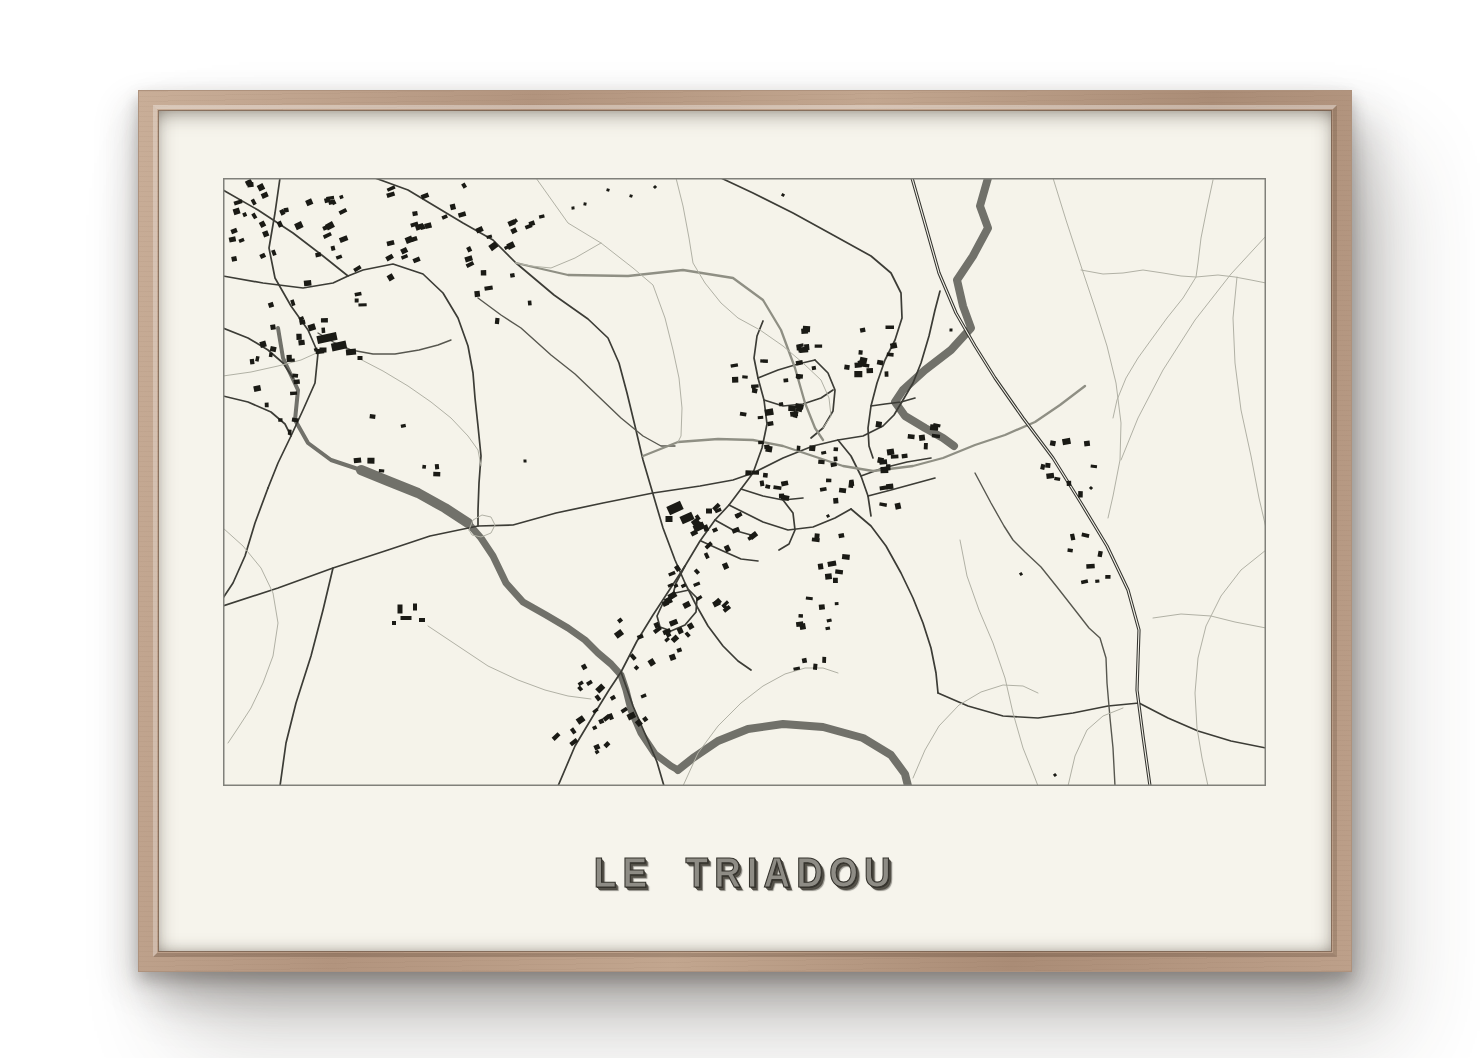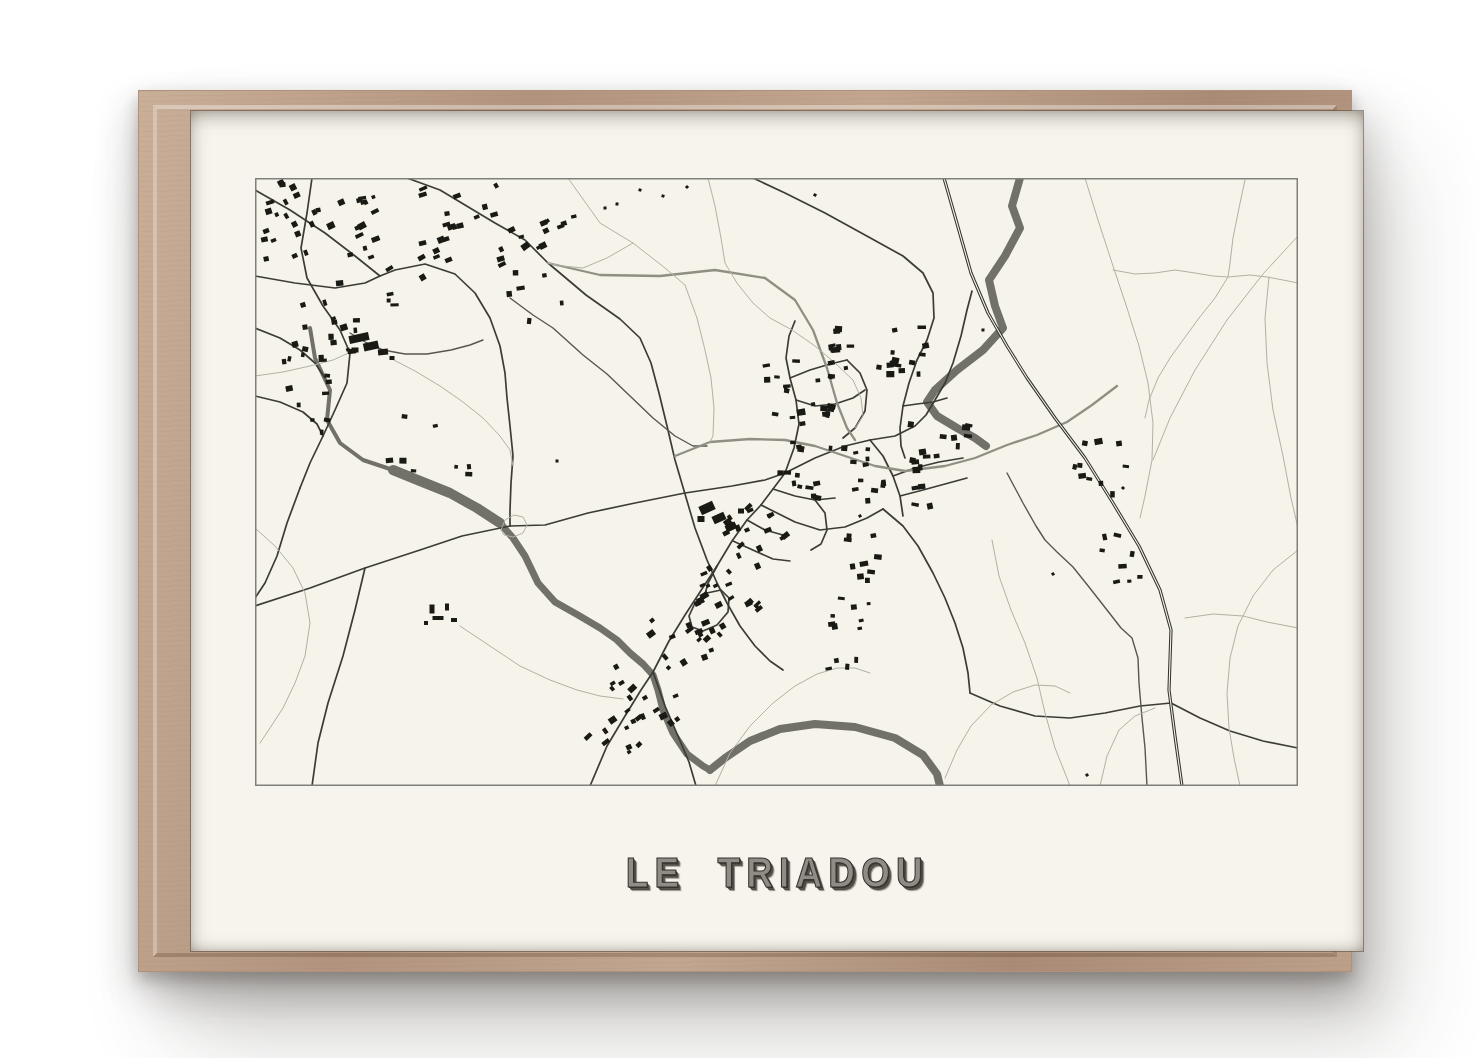--- a/index.html
+++ b/index.html
@@ -15,21 +15,21 @@
         background:linear-gradient(103deg,#c9ae98 0%,#b2947e 28%,#c2a68f 52%,#aa8c76 76%,#bda08a 100%);}
   .frame .grain{position:absolute;inset:0;opacity:.5;
         background:repeating-linear-gradient(179deg,rgba(110,82,62,.10) 0 1px,rgba(255,255,255,0) 1px 5px);}
   .frame .bevel{position:absolute;inset:14px;border:4px solid;
         border-color:rgba(255,255,255,.35) rgba(60,40,25,.18) rgba(60,40,25,.22) rgba(255,255,255,.28);}
   .matte{position:absolute;left:20px;top:20px;width:1172px;height:840px;background:#f6f4ec;
         box-shadow:0 0 0 1px rgba(90,70,55,.55),
                    inset 0 16px 20px -14px rgba(70,58,48,.55),
                    inset 14px 0 18px -14px rgba(70,58,48,.34),
                    inset -14px 0 18px -14px rgba(70,58,48,.34),
-                   inset 0 -12px 16px -12px rgba(70,58,48,.38);margin-left:32px;}
+                   inset 0 -12px 16px -12px rgba(70,58,48,.38);}
   .map{position:absolute;left:64px;top:67px;width:1043px;height:608px;background:#f5f3ea;}
   .map svg{display:block;width:100%;height:100%;}
   .title-row{position:absolute;left:0;right:0;top:741px;text-align:center;}
   .poster-title{display:inline-block;font-weight:900;font-size:42px;line-height:1;
         letter-spacing:7px;word-spacing:18px;color:#8e8c85;
         -webkit-text-stroke:1.2px #36342e;
         text-shadow:1px 1px 0 #36342e,2px 2px 0 #55524a,3px 3px 0 #514e46,4px 4px 1px rgba(54,52,46,.5);
         transform:scaleX(.88);}
 </style>
 </head>

